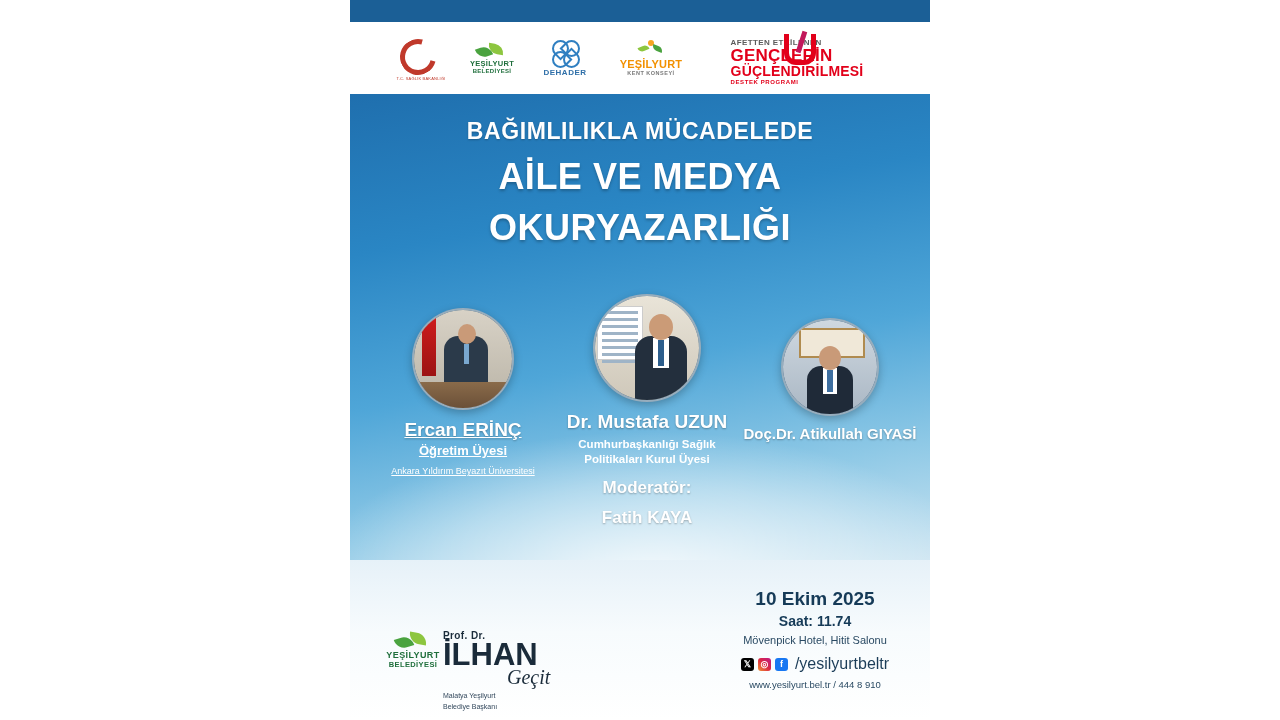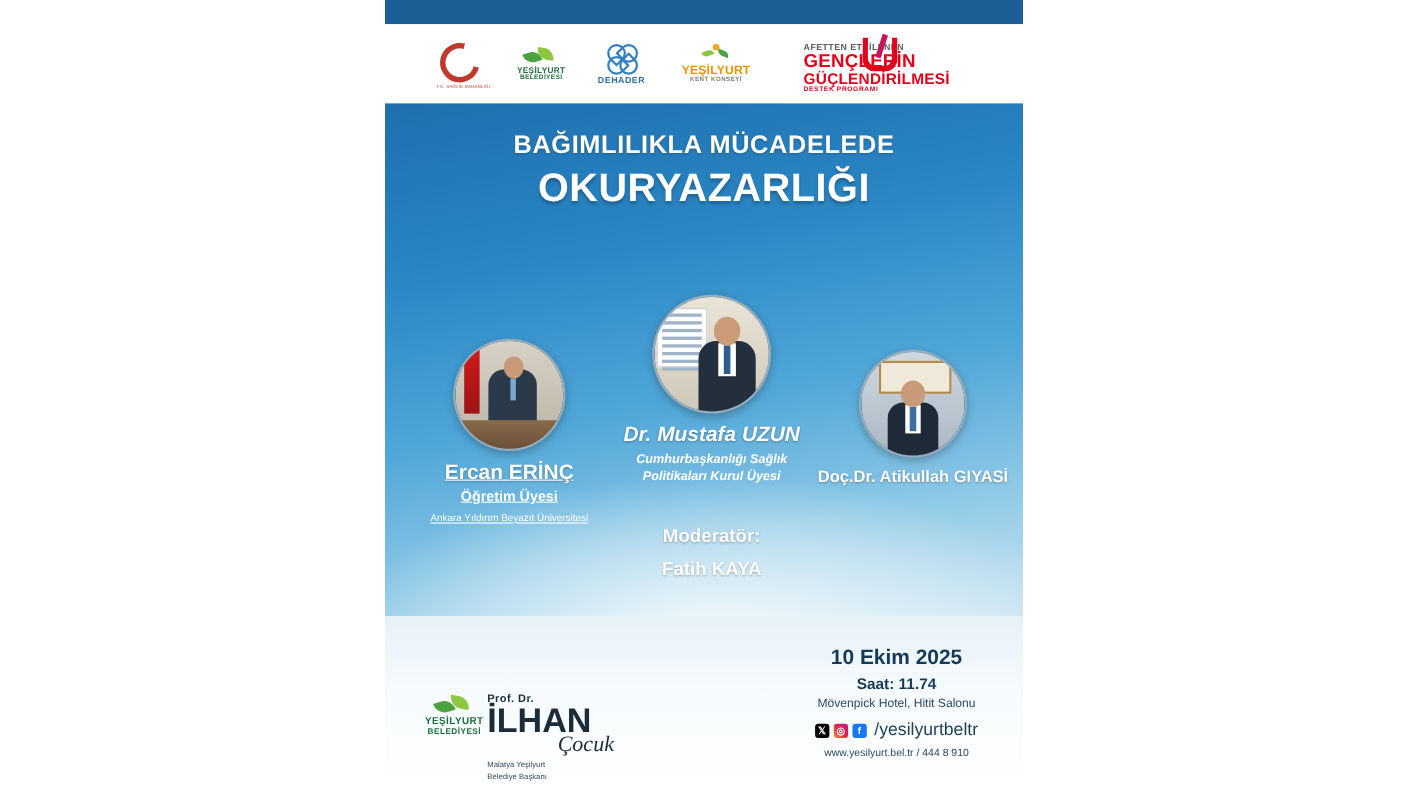--- a/index.html
+++ b/index.html
@@ -182,21 +182,21 @@
   .sp1 { left: 383px; top: 308px; width: 160px; text-decoration: underline; }
   .sp1 .ph { width: 98px; height: 98px; }
   .sp1 .s-bg { position:absolute; inset:0; background: linear-gradient(180deg,#d8d2c6 0%, #b9b3a6 100%); }
   .sp1 .s-flag { position:absolute; left: 8px; top: 4px; width: 14px; height: 62px; background: linear-gradient(180deg,#d01c1c,#9c1313); }
   .sp1 .s-body { position:absolute; left: 30px; top: 26px; width: 44px; height: 52px; background:#2b3a4a; border-radius: 14px 14px 0 0; }
   .sp1 .s-head { position:absolute; left: 44px; top: 14px; width: 18px; height: 20px; border-radius: 50%; background:#c99a78; }
   .sp1 .s-podium { position:absolute; left: 6px; bottom: 0; width: 86px; height: 26px; background: linear-gradient(180deg,#8a6b4a,#6b5038); }
   .sp1 .s-tie { position:absolute; left: 50px; top: 34px; width: 5px; height: 20px; background:#7aa8d0; }
 
   
-  .sp2 { left: 562px; top: 268px; width: 170px; font-style: italic; }
+  .sp2 { left: 562px; top: 294px; width: 170px; }
   .sp2 .ph { width: 104px; height: 104px; }
   .sp2 .s-bg { position:absolute; inset:0; background: linear-gradient(180deg,#e9e4d8 0%, #cfc8ba 100%); }
   .sp2 .s-board { position:absolute; left: 2px; top: 10px; width: 44px; height: 52px; background:#ffffff; border:1px solid #ccc; }
   .sp2 .s-board i { display:block; height:3px; background:#9fb4c7; margin: 4px 4px 0 4px; }
   .sp2 .s-body { position:absolute; left: 40px; top: 40px; width: 52px; height: 64px; background:#232f3d; border-radius: 16px 16px 0 0; }
   .sp2 .s-shirt { position:absolute; left: 58px; top: 42px; width: 16px; height: 30px; background:#ffffff; }
   .sp2 .s-tie { position:absolute; left: 63px; top: 44px; width: 6px; height: 26px; background:#2d5e8c; }
   .sp2 .s-head { position:absolute; left: 54px; top: 18px; width: 24px; height: 26px; border-radius: 50%; background:#cb9b77; }
 
   
@@ -343,20 +343,21 @@
         <div class="gen-l1">AFETTEN ETKİLENEN</div>
         <div class="gen-l2">GENÇLERİN</div>
         <div class="gen-l3">GÜÇLENDİRİLMESİ</div>
         <div class="gen-l4">DESTEK PROGRAMI</div>
       </div>
     </div>
   </div>
 
   <div class="titles">
     <div class="t-small">BAĞIMLILIKLA MÜCADELEDE</div>
+    <div class="t-big">AİLE VE MEDYA</div>
     <div class="t-big" style="margin-top:2px;">OKURYAZARLIĞI</div>
   </div>
 
   <div class="speaker sp1">
     <div class="ph">
       <div class="scene">
         <div class="s-bg"></div>
         <div class="s-flag"></div>
         <div class="s-body"></div>
         <div class="s-tie"></div>
@@ -431,20 +432,20 @@
       <div class="bl-leaf bl-l1"></div>
       <div class="bl-leaf bl-l2"></div>
     </div>
     <div class="bl-name">YEŞİLYURT</div>
     <div class="bl-sub">BELEDİYESİ</div>
   </div>
 
   <div class="mayor">
     <div class="mayor-pre">Prof. Dr.</div>
     <div class="mayor-name">İLHAN</div>
-    <div class="mayor-sur">Çocuk</div>
+    <div class="mayor-sur">Geçit</div>
     <div class="mayor-role" style="white-space:pre-line;">Malatya Yeşilyurt
 Belediye Başkanı</div>
   </div>
 
   <div class="side-bar left"></div>
   <div class="side-bar right"></div>
 </div>
 
 </body></html>

